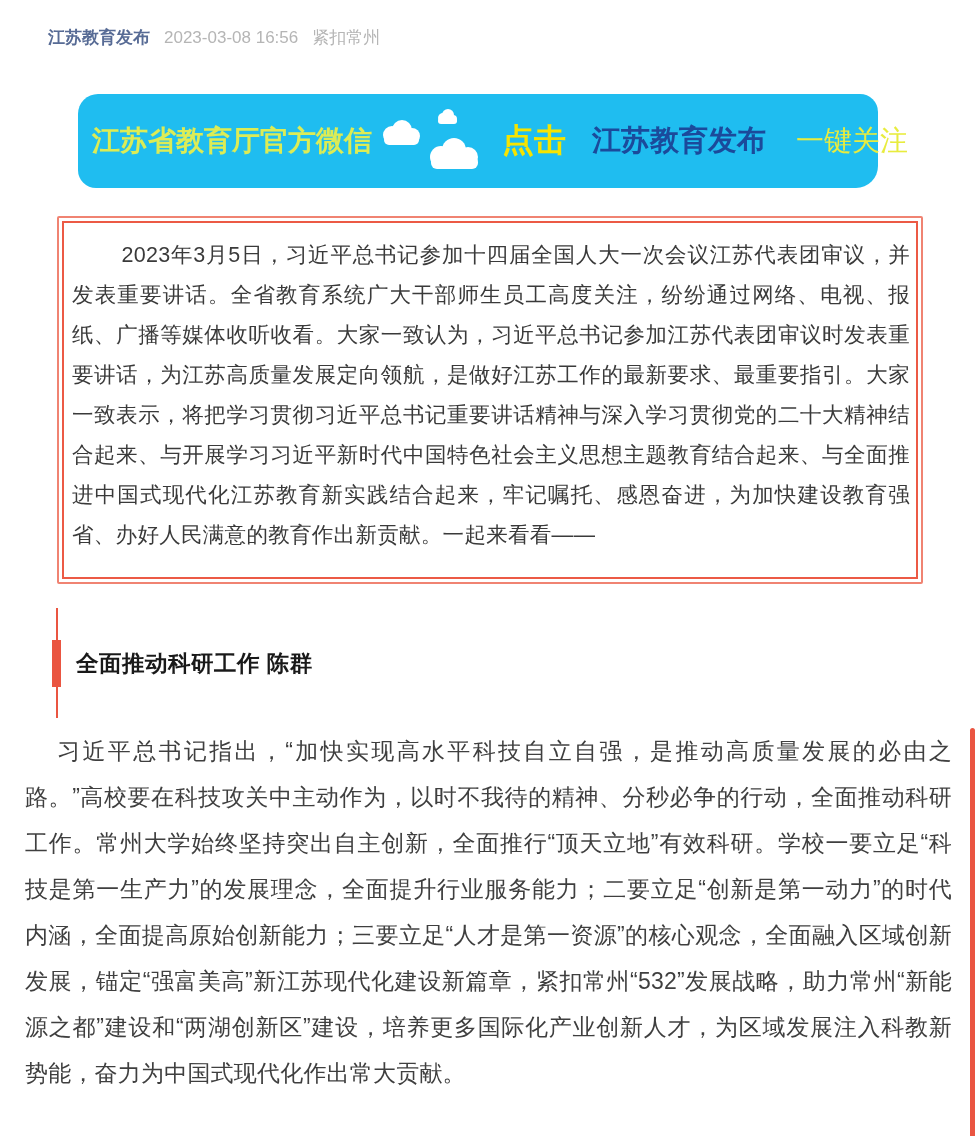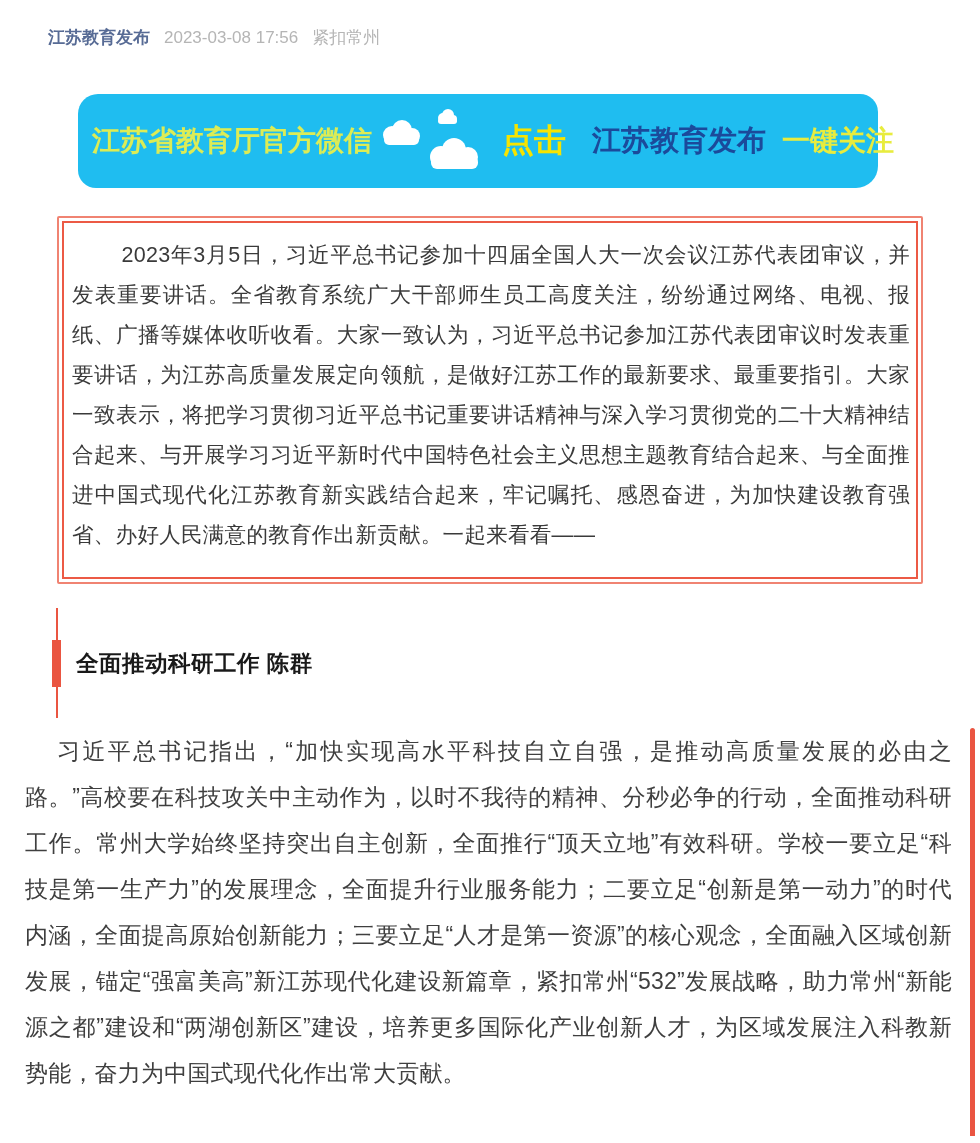--- a/index.html
+++ b/index.html
@@ -82,23 +82,23 @@
     white-space: nowrap;
   }
   .banner .b-acct {
     margin-left: 26px;
     font-size: 29px;
     font-weight: 800;
     color: var(--banner-navy, #1b4a9b);
     white-space: nowrap;
   }
   .banner .b-follow {
-    margin-left: 16px;
+    margin-left: 30px;
     font-size: 28px;
-    font-weight: 700;
+    font-weight: 400;
     color: var(--banner-green2, #e8ec3e);
     white-space: nowrap;
   }
 
   
   .summary-outer {
     margin: 28px 0 0 57px;
     width: 866px;
     border: 2px solid var(--box-border-light, #f08372);
     border-radius: 2px;
@@ -179,21 +179,21 @@
   }
 </style>
 </head>
 <body>
 
 <div class="page">
 
 
   <div class="meta">
     <a class="account">江苏教育发布</a>
-    <span class="gray">2023-03-08 17:56</span>
+    <span class="gray">2023-03-08 16:56</span>
     <span class="gray">紧扣常州</span>
   </div>
 
   <div class="banner">
     <span class="b-left">江苏省教育厅官方微信</span>
     <span class="clouds">
       <svg class="cloud-a" width="42" height="27" viewBox="0 0 42 27">
         <g fill="#ffffff">
           <circle cx="12" cy="16" r="9"></circle>
           <circle cx="22" cy="11" r="10"></circle>

